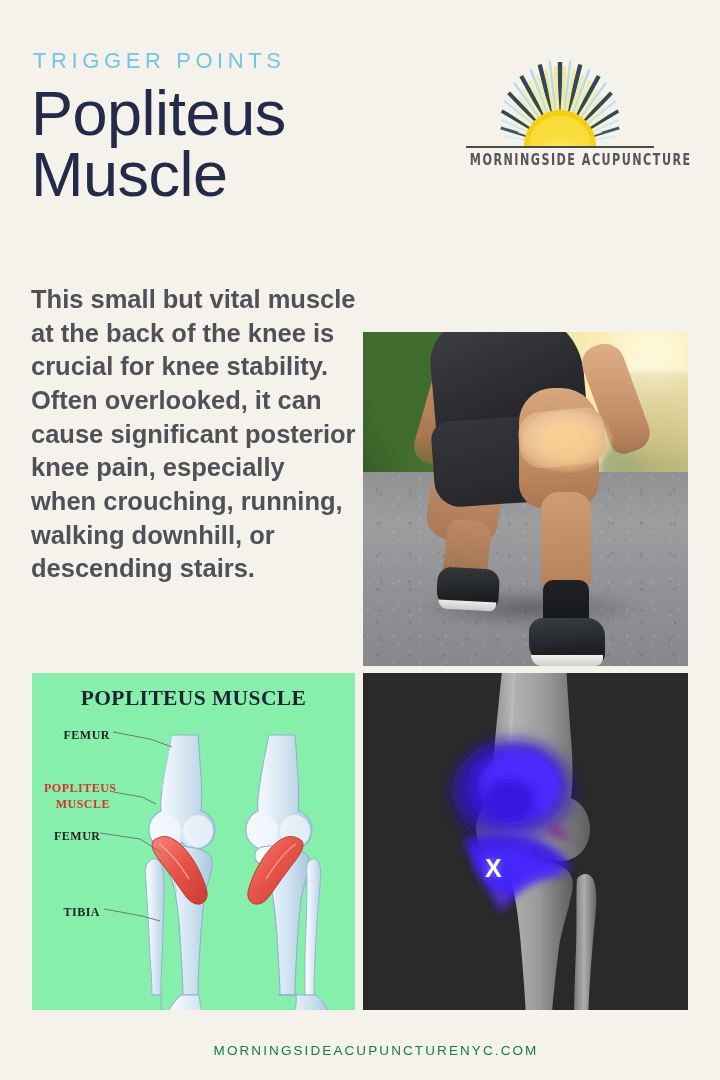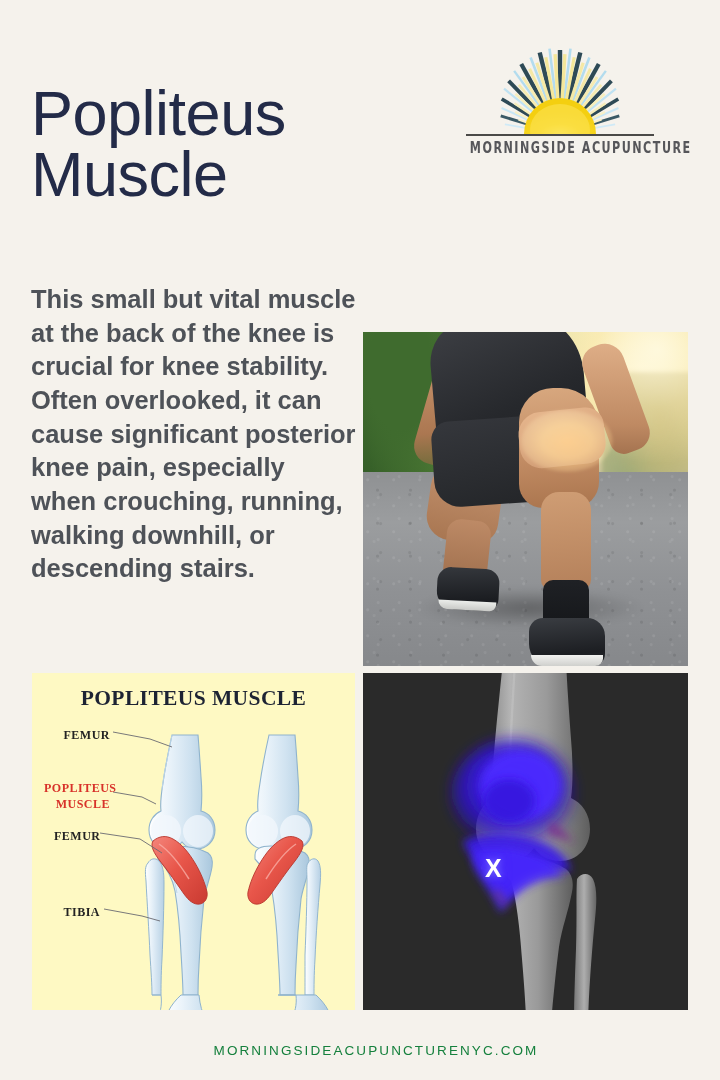--- a/index.html
+++ b/index.html
@@ -43,21 +43,21 @@
     color: #242c४8;
     color: #232b48;
     letter-spacing: -0.5px;
   }
   .headline .l2 { display: block; }
 
   
   .logo {
     position: absolute;
     left: 462px;
-    top: 42px;
+    top: 54px;
     width: 196px;
     height: 116px;
   }
   .logo-burst {
     position: absolute;
     left: 0; top: 0;
     width: 196px;
     height: 92px;
     overflow: hidden;
   }
@@ -108,21 +108,21 @@
     top: 332px;
     width: 325px;
     height: 334px;
     background: #6f7a74;
   }
   .panel-diagram {
     left: 32px;
     top: 673px;
     width: 323px;
     height: 337px;
-    background: #fef9c3;
+    background: #86efac;
   }
   .panel-trigger {
     left: 363px;
     top: 673px;
     width: 325px;
     height: 337px;
     background: #2b2b2b;
   }
 
   
@@ -354,20 +354,21 @@
     letter-spacing: 2.1px;
     color: #15803d;
     font-weight: 400;
   }
 </style>
 </head>
 <body>
 
 <div class="header">
 
+  <div class="eyebrow">TRIGGER POINTS</div>
 
   <div class="headline">
     <span>Popliteus</span>
     <span class="l2">Muscle</span>
   </div>
 
   <div class="logo">
     <div class="logo-burst">
       <svg width="196" height="92" viewBox="0 0 196 92" xmlns="http://www.w3.org/2000/svg">
         <defs>

